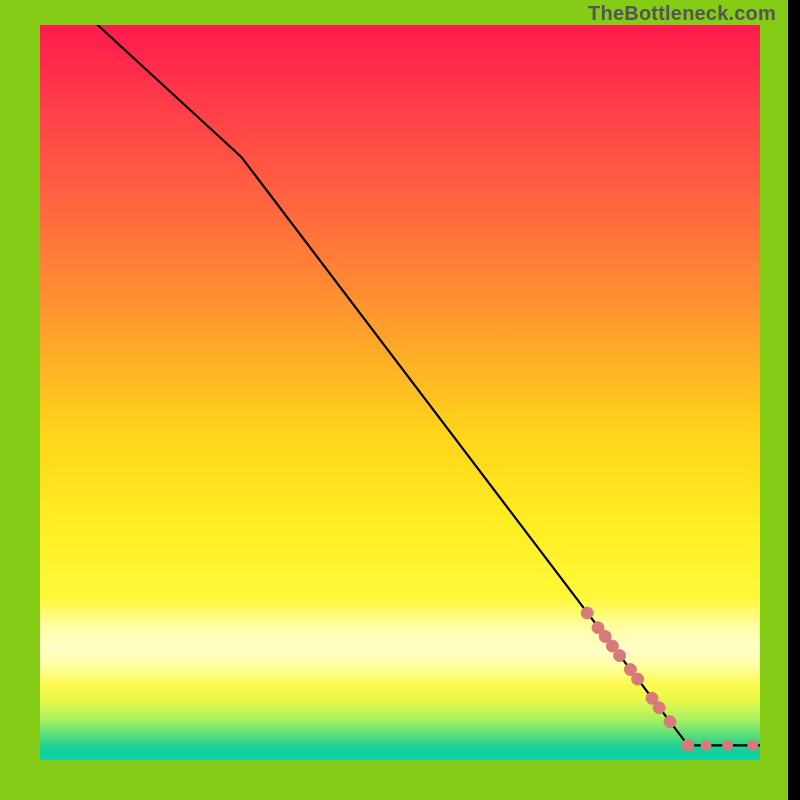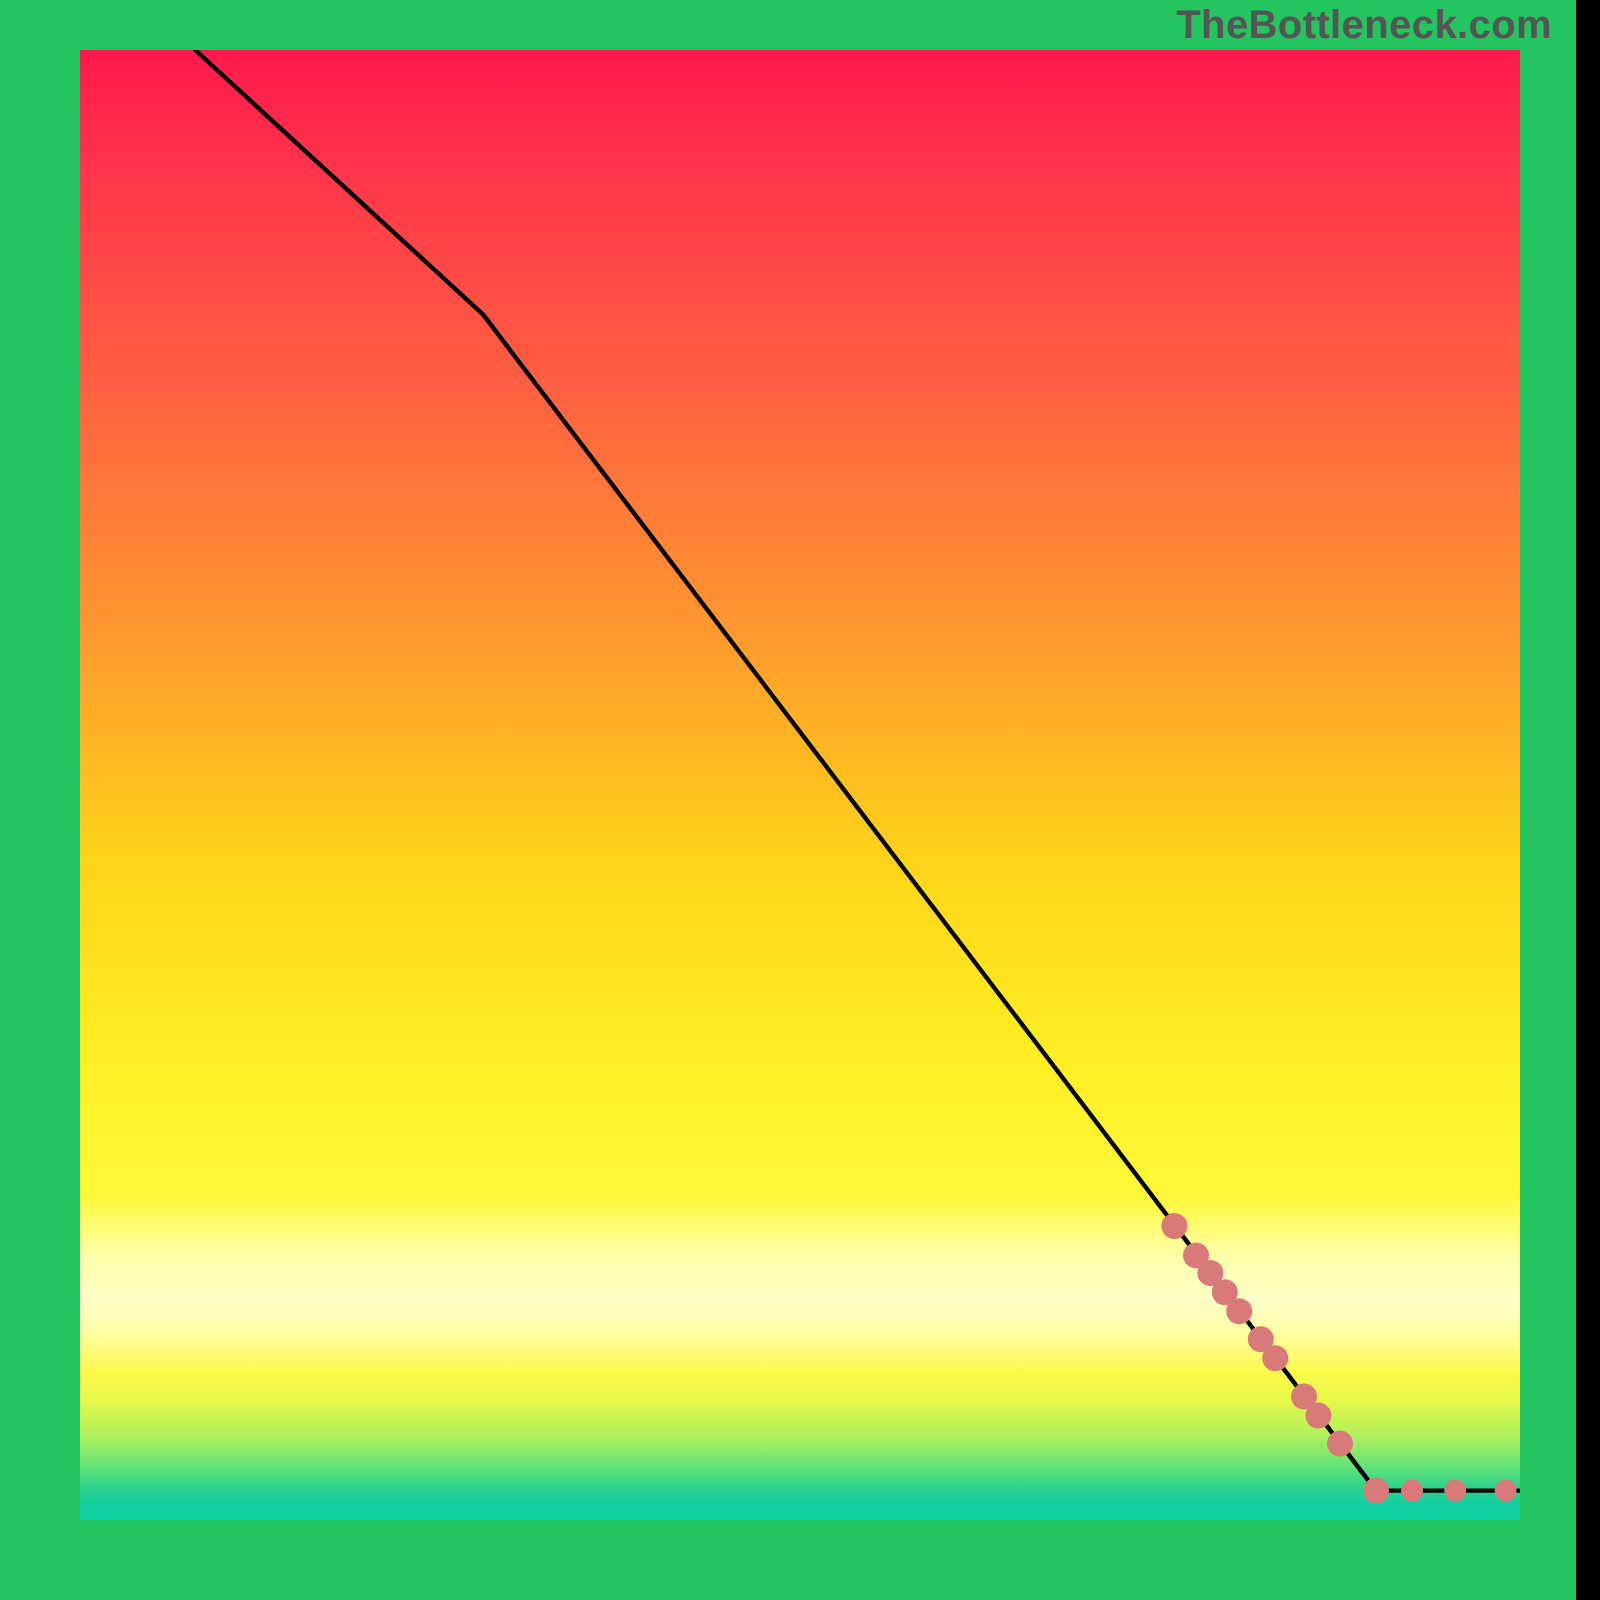--- a/index.html
+++ b/index.html
@@ -8,21 +8,21 @@
     width: 800px;
     height: 800px;
     background: #000000;
     overflow: hidden;
     font-family: Arial, Helvetica, sans-serif;
   }
   .frame {
     position: relative;
     width: 788px;
     height: 800px;
-    background: #22c55e;
+    background: #84cc16;
   }
   .watermark {
     position: absolute;
     top: 2px;
     right: 12px;
     color: #555555;
     font-size: 20px;
     font-weight: 600;
     letter-spacing: 0.2px;
     z-index: 20;

